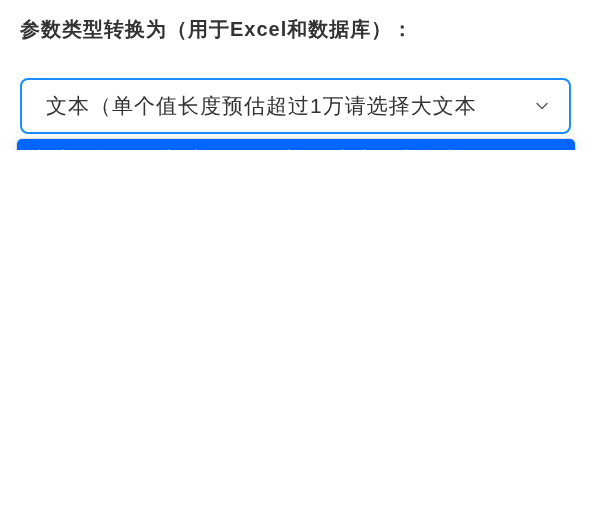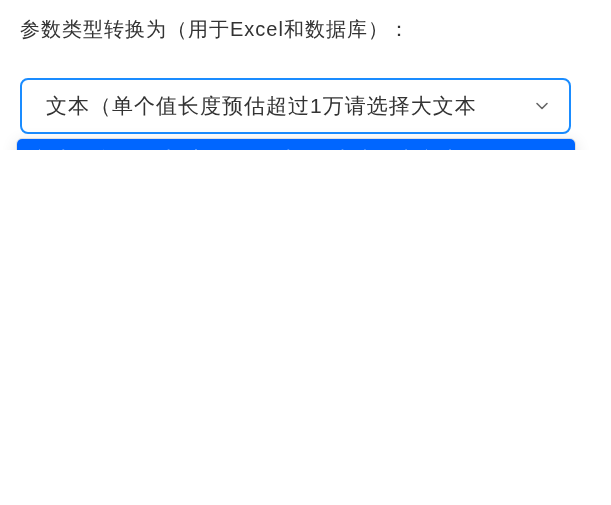--- a/index.html
+++ b/index.html
@@ -11,20 +11,21 @@
       font-family: "Microsoft YaHei", "PingFang SC", sans-serif;
       background: #fff;
       padding: 16px 20px;
       width: 611px;
     }
     .field-label {
       font-size: 20px;
       color: #333;
       margin-bottom: 6px;
       letter-spacing: 1px;
+      font-weight: bold;
     }
     .select-wrapper {
       position: relative;
       width: 551px;
       margin-top: 35px;
     }
     .select-box {
       width: 100%;
       height: 56px;
       border: 2px solid #1a8cff;

